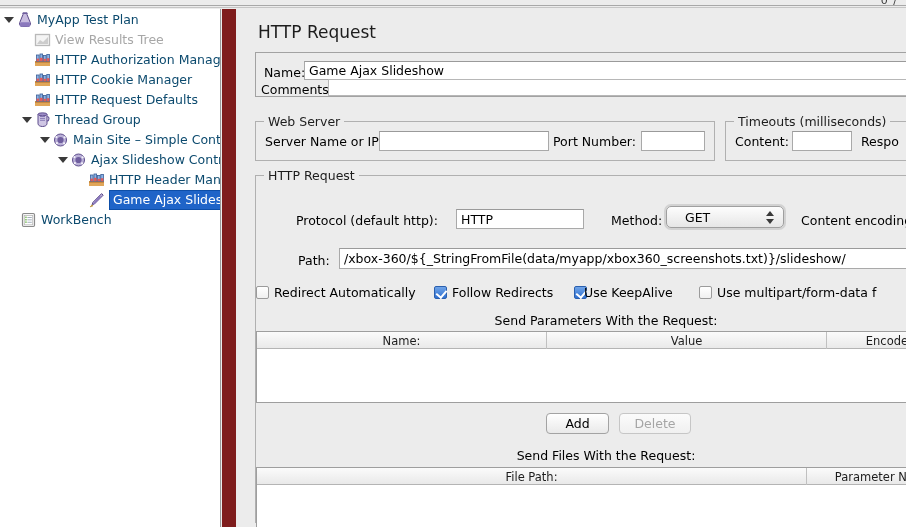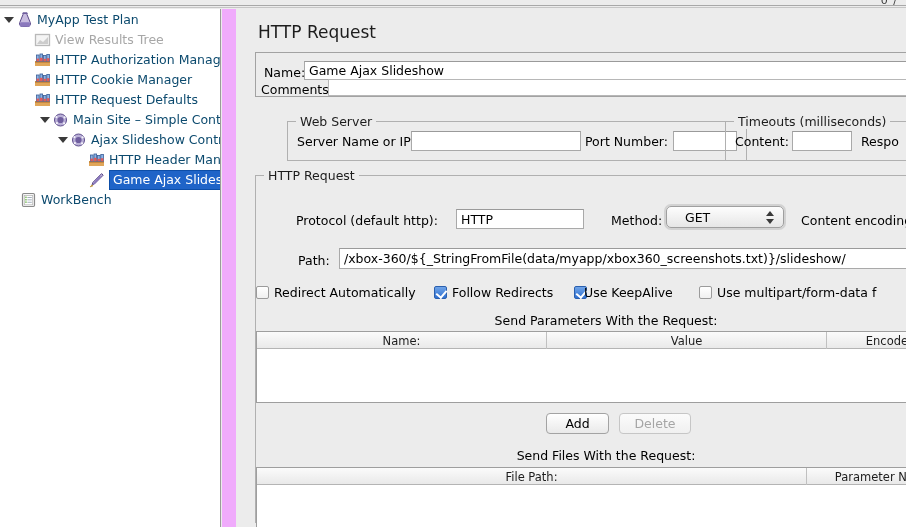--- a/index.html
+++ b/index.html
@@ -60,21 +60,21 @@
     border-left:5px solid transparent;
     border-right:5px solid transparent;
     border-top:6px solid #3a3a3a;
     border-bottom:0;
   }
   .ico { display:inline-block; width:17px; height:16px; vertical-align:middle; margin-right:4px; position:relative; }
 
   
   .right-panel {
     position:absolute; left:222px; top:9px; width:684px; height:518px;
-    background:#f0abfc; overflow:hidden;
+    background:#7f1d1d; overflow:hidden;
   }
   .splitter {
     position:absolute; left:221px; top:9px; width:14px; height:518px;
     background:#ececec; border-right:1px solid #c8c8c8;
   }
   .splitter .grip {
     position:absolute; left:4px; top:329px; width:4px; height:4px;
     background:#9d9d9d; border-radius:1px;
   }
   .content {
@@ -104,21 +104,21 @@
   .comments-label { left:5px; top:29px; }
   .comments-input { left:72px; top:26px; width:636px; height:17px; border:1px solid #b7b7b7; background:#fff; }
 
   
   .group { position:absolute; border:1px solid #b0b0b0; background:transparent; }
   .group > .legend {
     position:absolute; top:-8px; left:8px; padding:0 4px;
     background:#ececec; font-size:12.5px; color:#1d1d1d;
     white-space:nowrap;
   }
-  .gb-webserver { left:19px; top:112px; width:460px; height:40px;margin-left:32px; }
+  .gb-webserver { left:19px; top:112px; width:460px; height:40px; }
   .gb-timeouts  { left:489px; top:112px; width:230px; height:40px; }
   .gb-httpreq   { left:19px; top:166px; width:700px; height:348px; }
 
   
   .cbx {
     position:absolute; width:13px; height:13px;
     border:1px solid #9b9b9b; border-radius:2px;
     background:linear-gradient(#ffffff,#f0f0f0);
   }
   .cbx.on {
@@ -239,20 +239,26 @@
                 <rect x="9.5" y="3.4" width="2.6" height="5.8"></rect>
                 <rect x="12.8" y="2.4" width="2.6" height="6.8"></rect>
               </g>
               <g fill="#e05b5b">
                 <rect x="2.5" y="6.6" width="2.6" height="2.6"></rect>
                 <rect x="6" y="5.8" width="2.6" height="3.4"></rect>
                 <rect x="9.5" y="6.8" width="2.6" height="2.4"></rect>
                 <rect x="12.8" y="6.2" width="2.6" height="3"></rect>
               </g>
             </svg></span><span class="label">HTTP Request Defaults</span></div>
+        <div class="tree-row" style="padding-left: 22px;"><span class="twisty open"></span><span class="ico"><svg width="17" height="16" viewBox="0 0 17 16">
+              <path d="M4 2.2h9v9.5c0 1.6-2 2.8-4.5 2.8S4 13.3 4 11.7V2.2z" fill="#cfc6e4" stroke="#5b4a8a" stroke-width="1"></path>
+              <ellipse cx="8.5" cy="2.3" rx="4.5" ry="1.5" fill="#9b8cc6" stroke="#5b4a8a" stroke-width="0.9"></ellipse>
+              <path d="M13 4.5c2.4 0 2.8 4 0 4.6" stroke="#6f5e9e" stroke-width="1.2" fill="none"></path>
+              <path d="M6 4.5h5M6 6.4h5M6 8.3h5" stroke="#7e6fae" stroke-width="0.9"></path>
+            </svg></span><span class="label">Thread Group</span></div>
         <div class="tree-row" style="padding-left: 40px;"><span class="twisty open"></span><span class="ico"><svg width="17" height="16" viewBox="0 0 17 16">
               <circle cx="8.5" cy="8" r="6" fill="#b9afd7" stroke="#5b4a8a" stroke-width="1"></circle>
               <circle cx="8.5" cy="8" r="3.1" fill="#6f5e9e"></circle>
               <circle cx="4.4" cy="5.1" r="1.1" fill="#f2f0f8"></circle>
               <circle cx="12.6" cy="5.4" r="1.1" fill="#f2f0f8"></circle>
               <circle cx="12.1" cy="11.4" r="1.1" fill="#f2f0f8"></circle>
               <circle cx="4.9" cy="11.2" r="1.1" fill="#f2f0f8"></circle>
             </svg></span><span class="label">Main Site – Simple Controller</span></div>
         <div class="tree-row" style="padding-left: 58px;"><span class="twisty open"></span><span class="ico"><svg width="17" height="16" viewBox="0 0 17 16">
               <circle cx="8.5" cy="8" r="6" fill="#b9afd7" stroke="#5b4a8a" stroke-width="1"></circle>

